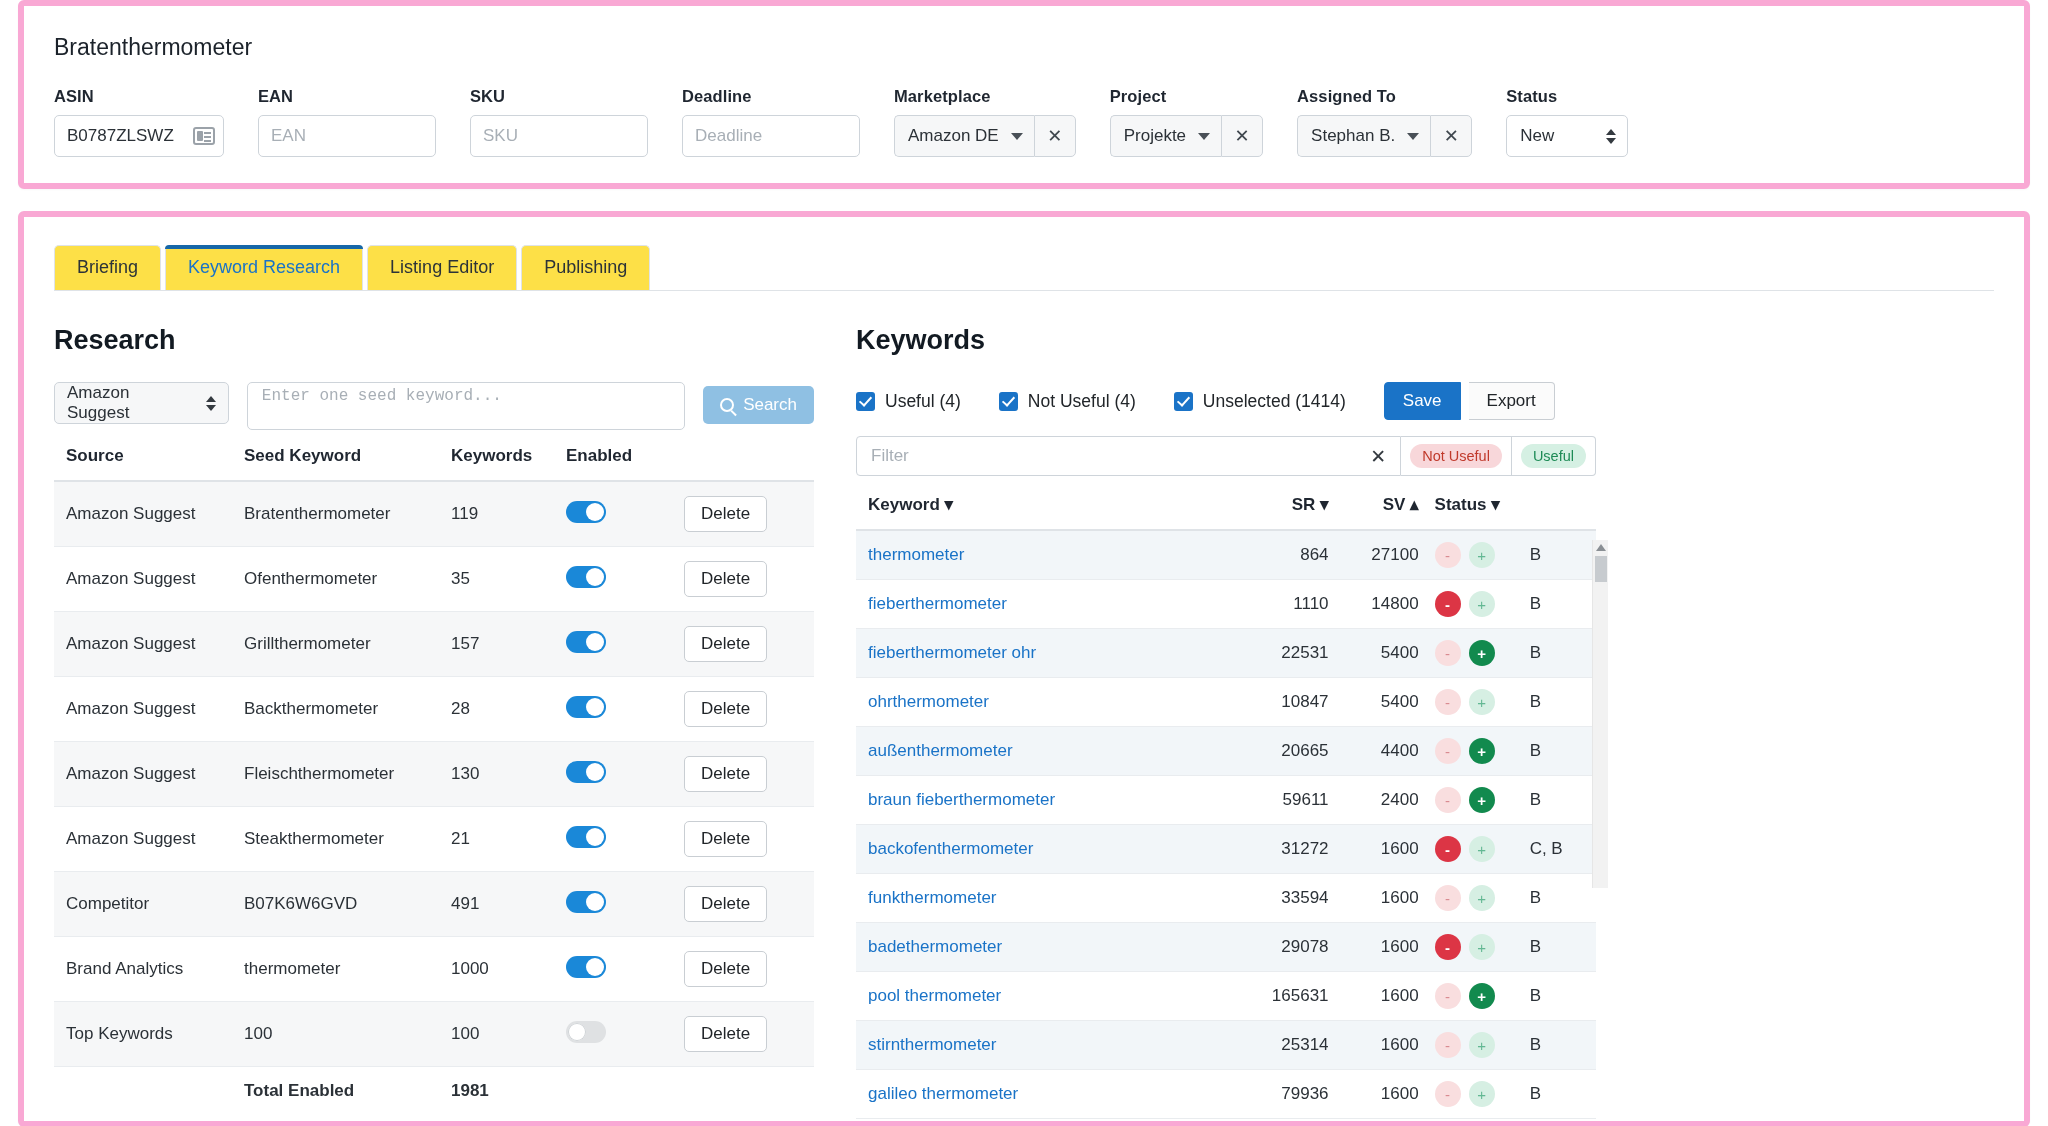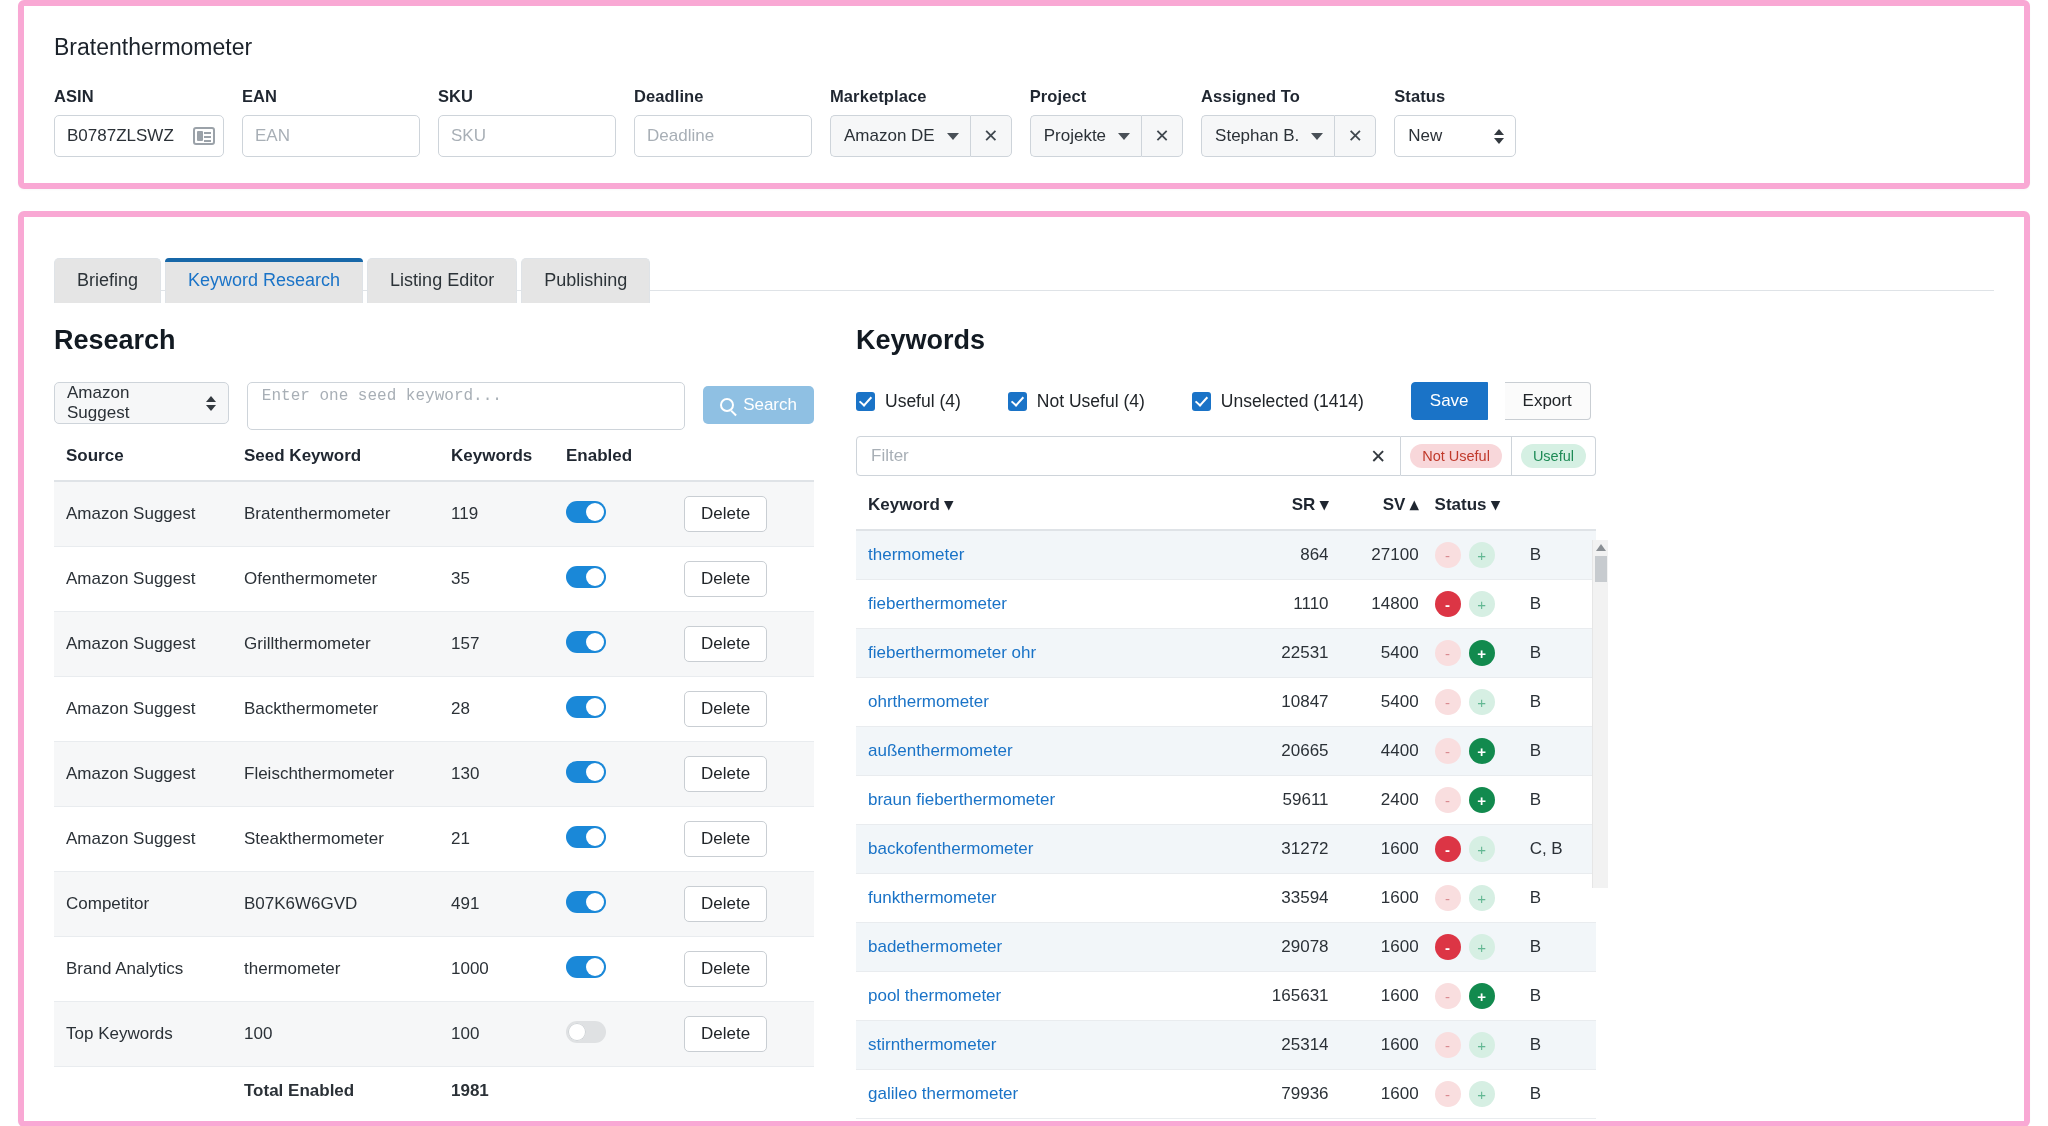--- a/index.html
+++ b/index.html
@@ -17,21 +17,21 @@
   .card {
     background: #fff;
     border: 6px solid #f9a8d4;
     border-radius: 6px;
     box-shadow: 0 1px 2px rgba(0,0,0,.03);
   }
   .card-head { padding: 28px 30px 26px 30px; }
   .card-title { font-size: 23px; font-weight: 400; color: #1b222a; margin-bottom: 26px; }
 
   
-  .fields { display: flex; align-items: center; gap: 0; }
+  .fields { display: flex; align-items: center; gap: 16px; }
   .field { margin-right: 18px; }
   .field-label {
     font-size: 16.5px; font-weight: 700; color: #1f2630;
     margin-bottom: 9px; letter-spacing: .1px;
   }
   .inp {
     height: 42px; border: 1px solid #ced4da; border-radius: 5px;
     background: #fff; font-size: 17px; color: #2b3137;
     padding: 0 12px; display: flex; align-items: center;
   }
@@ -81,22 +81,22 @@
   .updown i { display: block; width: 0; height: 0; border-left: 5px solid transparent;
               border-right: 5px solid transparent; }
   .updown i.u { border-bottom: 6px solid #343a40; }
   .updown i.d { border-top: 6px solid #343a40; }
 
   
   .body-card { margin-top: 22px; padding: 28px 30px 0 30px; height: 916px; }
   .tabs { display: flex; gap: 4px; border-bottom: 1px solid #dfe3e7; }
   .tab {
     padding: 11px 22px 12px 22px; font-size: 18px; color: #2c3338;
-    border: 1px solid #dfe3e7; border-bottom: none; background: #e5e5e5;
-    border-radius: 5px 5px 0 0; position: relative; top: 13px;
+    border: 1px solid #dfe3e7; border-bottom: none; background: #fde047;
+    border-radius: 5px 5px 0 0; position: relative; top: 0;
   }
   .tab.active { color: #1a73c7; }
   .tab.active::before {
     content: ""; position: absolute; left: -1px; right: -1px; top: -1px;
     height: 4px; background: #1767a8; border-radius: 4px 4px 0 0;
   }
 
   
   .cols { display: flex; gap: 42px; padding-top: 34px; }
   .col-l { width: 760px; }
@@ -147,21 +147,21 @@
     width: 18px; height: 18px; border-radius: 50%; background: #fff; }
   .toggle.off { background: #dfe1e3; }
   .toggle.off::after { right: auto; left: 2px; background: #fff;
     box-shadow: 0 0 0 1px #cfd3d6 inset; }
   .del-btn {
     border: 1px solid #c9ced3; background: #fff; border-radius: 5px;
     padding: 7px 16px; font-size: 17px; color: #212529;
   }
 
   
-  .kopts { display: flex; align-items: center; gap: 17px; margin-bottom: 16px; }
+  .kopts { display: flex; align-items: center; gap: 8px; margin-bottom: 16px; }
   .chk { display: flex; align-items: center; gap: 10px; margin-right: 30px; font-size: 17.5px; }
   .cbx { width: 19px; height: 19px; border-radius: 3px; background: #1a73c7;
          position: relative; flex: none; }
   .cbx::after { content: ""; position: absolute; left: 6px; top: 2px; width: 5px; height: 10px;
          border: solid #fff; border-width: 0 2.3px 2.3px 0; transform: rotate(42deg); }
   .btn-save { background: #1a73c7; color: #fff; border: 1px solid #1a73c7;
     border-radius: 4px 0 0 4px; padding: 8px 18px; font-size: 17px; }
   .btn-export { background: #fbfbfb; color: #212529; border: 1px solid #c9ced3;
     border-left: none; border-radius: 0 4px 4px 0; padding: 8px 18px; font-size: 17px; }
 

